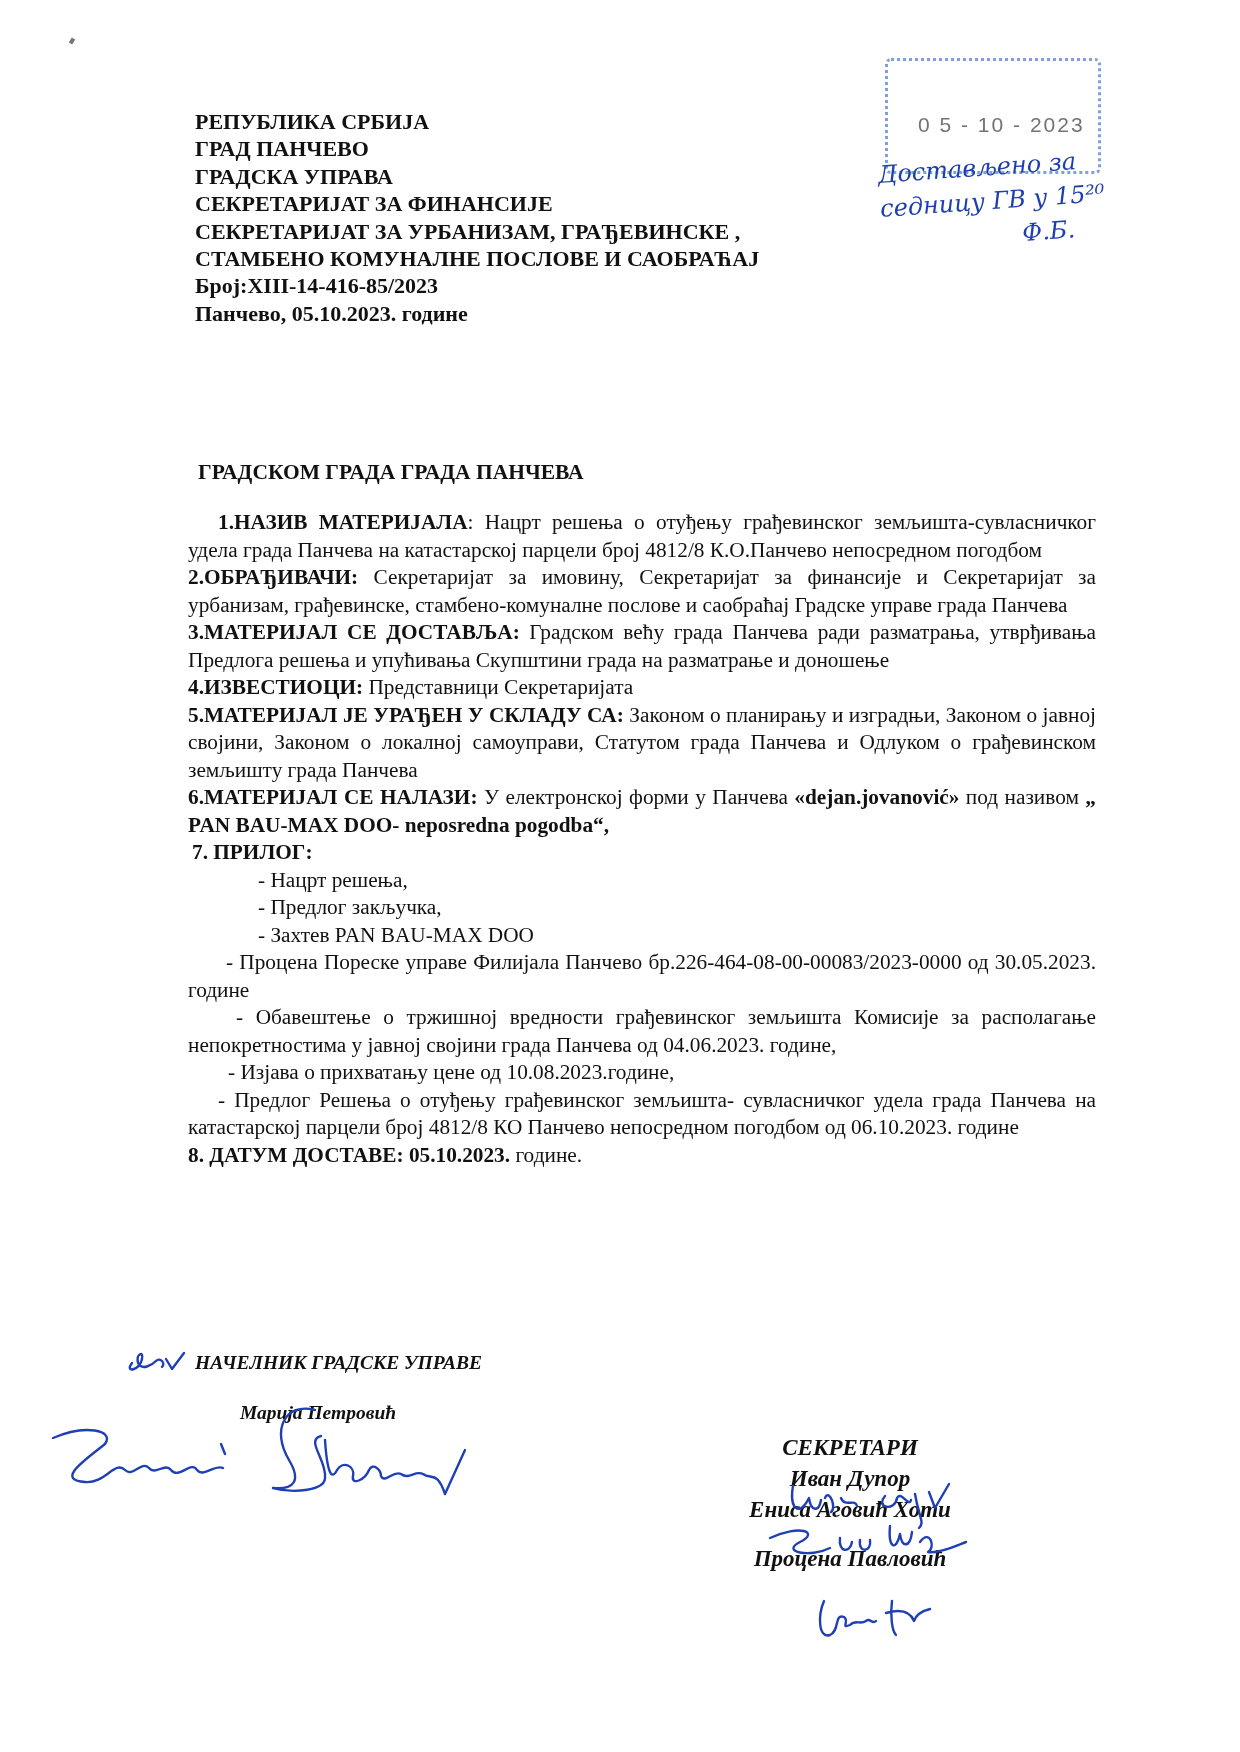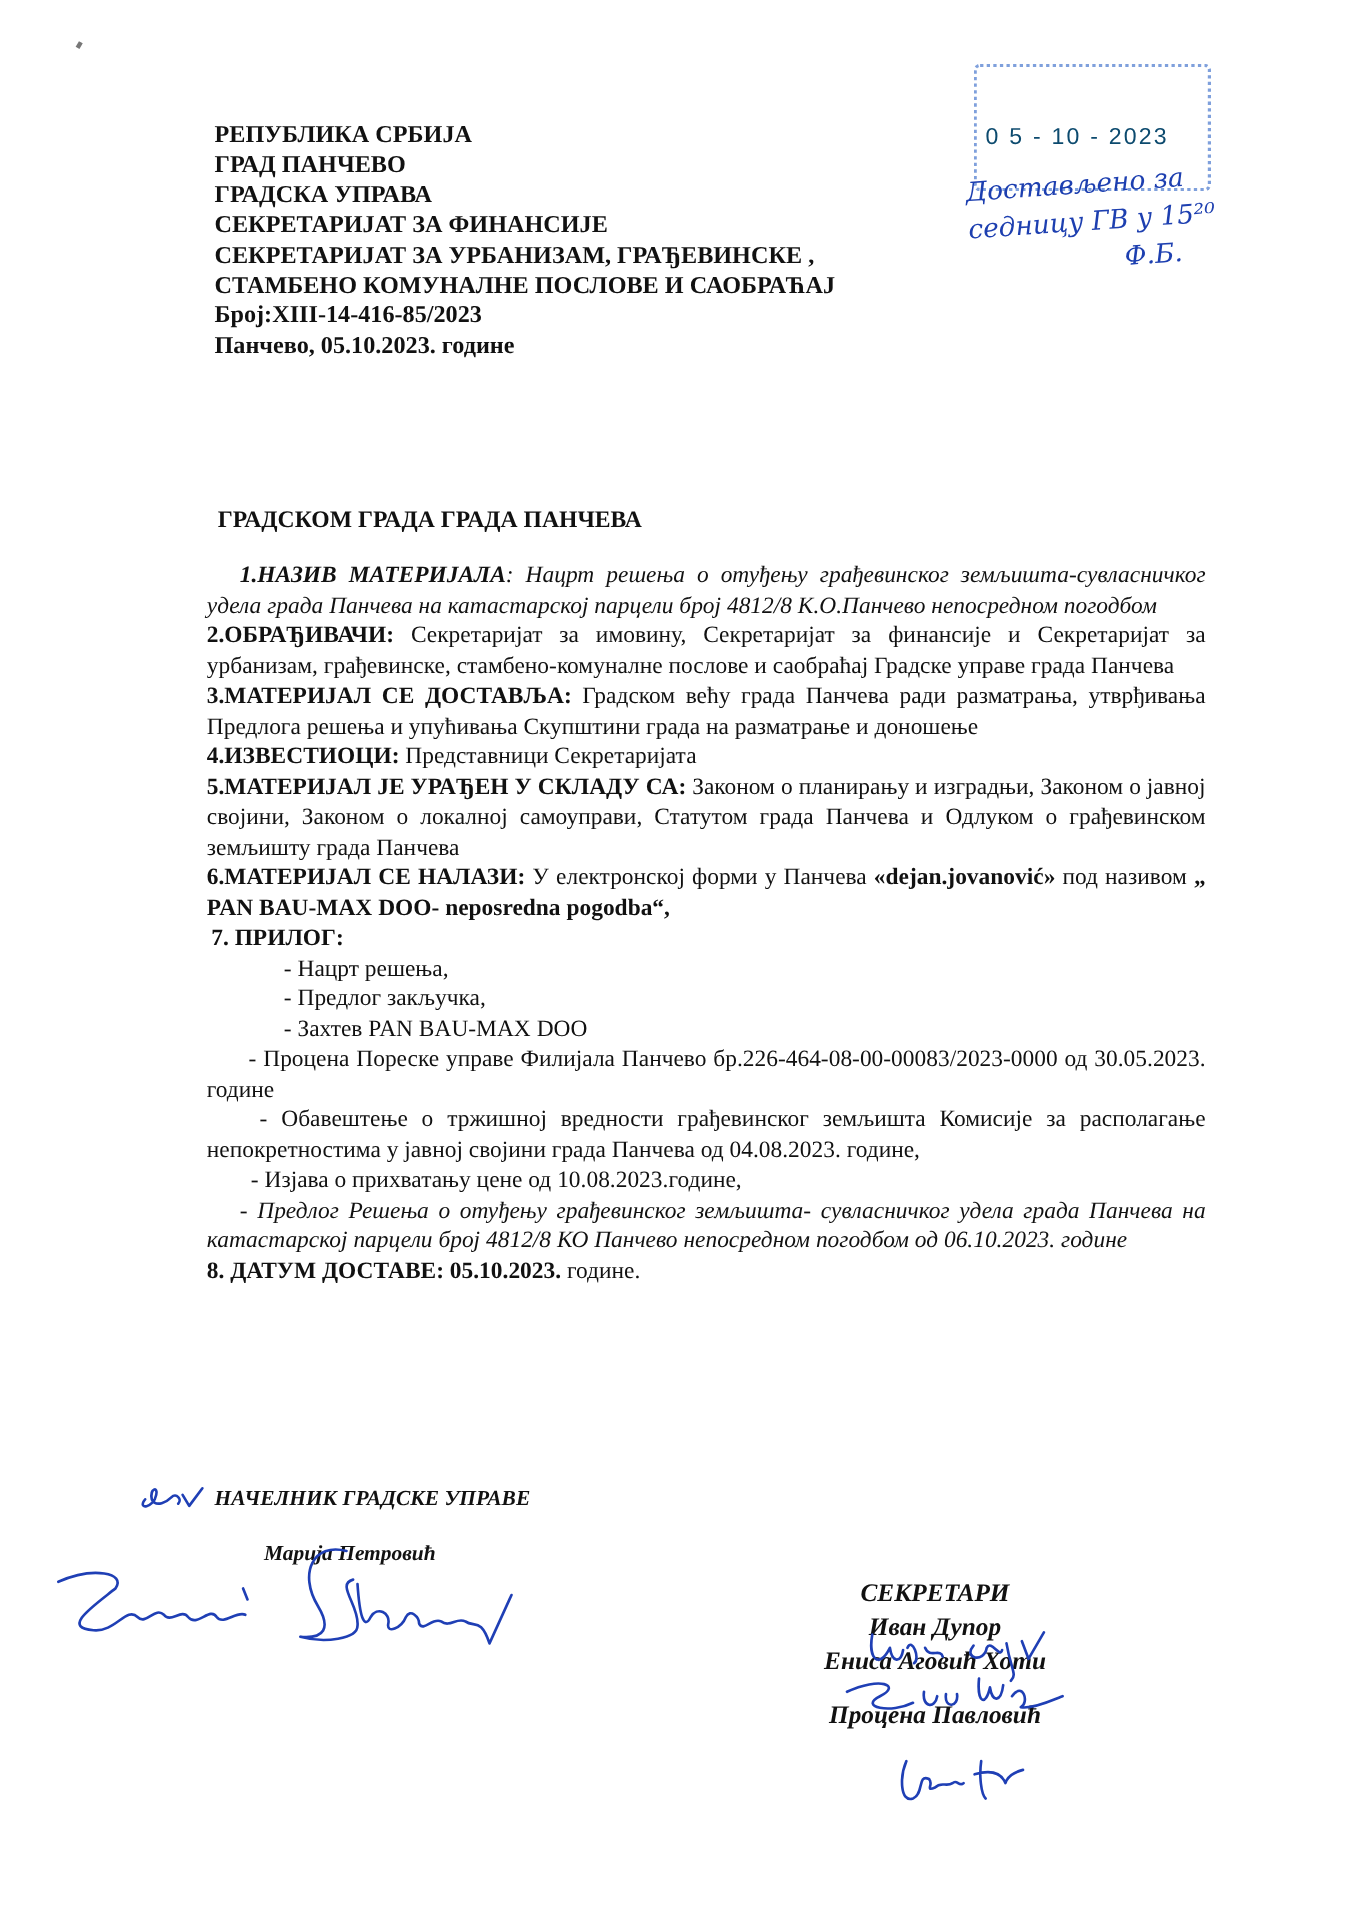--- a/index.html
+++ b/index.html
@@ -3,35 +3,35 @@
 <meta charset="utf-8">
 <style>
   html, body { margin: 0; padding: 0; background: #ffffff; }
   body { width: 1240px; height: 1752px; position: relative; overflow: hidden;
          font-family: "Liberation Serif", serif; color: #111; }
   .header { position: absolute; left: 195px; top: 108px; font-weight: bold;
             font-size: 22px; line-height: 27.4px; }
   .header div { white-space: nowrap; }
   .stamp { position: absolute; left: 885px; top: 58px; width: 210px; height: 110px;
            border: 3px dotted #7fa0dc; border-radius: 6px; }
-  .stamp-date { position: absolute; left: 896px; top: 113px; color: #0c4a6e;
+  .stamp-date { position: absolute; left: 918px; top: 113px; color: #737373;
                 font-family: "Liberation Sans", sans-serif; font-size: 21px; letter-spacing: 2px; }
   .stamp-note { position: absolute; left: 880px; top: 150px; color: #1d3fb0;
                 font-family: "DejaVu Serif", serif; font-style: italic; font-size: 24px;
                 line-height: 34px; transform: rotate(-4deg); }
   .addressee { position: absolute; left: 198px; top: 460px; font-weight: bold; font-size: 21.5px; }
   .body { position: absolute; left: 188px; top: 509px; width: 908px; font-size: 21.3px;
           line-height: 27.5px; text-align: justify; }
   .body p { margin: 0; }
   .body b { font-weight: bold; }
   .attach { padding-left: 70px; }
   .ind1 { text-indent: 38px; }
   .ind2 { text-indent: 48px; }
   .ind3 { text-indent: 40px; }
-  .ind4 { text-indent: 30px; font-style: italic; }
+  .ind4 { text-indent: 30px; }
   .chief { position: absolute; left: 195px; top: 1352px; font-style: italic; font-weight: bold; font-size: 19.5px; }
   .chief-name { position: absolute; left: 240px; top: 1402px; font-style: italic; font-weight: bold; font-size: 19.5px; }
   .secr { position: absolute; left: 740px; top: 1432px; font-style: italic; font-weight: bold;
           font-size: 23px; line-height: 31px; text-align: center; width: 220px; }
   .secr div { white-space: nowrap; }
   .secr .gap { height: 18px; }
   svg.sig { position: absolute; overflow: visible; }
   .sig path { fill: none; stroke: #1f3fb5; stroke-width: 2.4; stroke-linecap: round; stroke-linejoin: round; }
   .mark { position: absolute; left: 70px; top: 38px; width: 4px; height: 6px; background: #777; transform: rotate(30deg); }
 </style>
@@ -66,21 +66,21 @@
   <p><b>2.ОБРАЂИВАЧИ:</b><span> Секретаријат за имовину, Секретаријат за финансије и Секретаријат за урбанизам, грађевинске, стамбено-комуналне послове и саобраћај Градске управе града Панчева</span></p>
   <p><b>3.МАТЕРИЈАЛ СЕ ДОСТАВЉА:</b><span> Градском већу града Панчева ради разматрања, утврђивања Предлога решења и упућивања Скупштини града на разматрање и доношење</span></p>
   <p><b>4.ИЗВЕСТИОЦИ:</b><span> Представници Секретаријата</span></p>
   <p><b>5.МАТЕРИЈАЛ ЈЕ УРАЂЕН У СКЛАДУ СА:</b><span> Законом о планирању и изградњи, Законом о јавној својини, Законом о локалној самоуправи, Статутом града Панчева и Одлуком о грађевинском земљишту града Панчева</span></p>
   <p><b>6.МАТЕРИЈАЛ СЕ НАЛАЗИ:</b><span> У електронској форми у Панчева </span><b>«dejan.jovanović»</b><span> под називом </span><b>„ PAN BAU-MAX DOO- neposredna pogodba“,</b></p>
   <p style="padding-left:4px"><b>7. ПРИЛОГ:</b></p>
   <p class="attach">- Нацрт решења,</p>
   <p class="attach">- Предлог закључка,</p>
   <p class="attach">- Захтев  PAN BAU-MAX  DOO</p>
   <p class="ind1">- Процена Пореске управе Филијала Панчево бр.226-464-08-00-00083/2023-0000 од 30.05.2023. године</p>
-  <p class="ind2">- Обавештење о тржишној вредности грађевинског земљишта Комисије за располагање непокретностима у јавној својини града Панчева од 04.08.2023. године,</p>
+  <p class="ind2">- Обавештење о тржишној вредности грађевинског земљишта Комисије за располагање непокретностима у јавној својини града Панчева од 04.06.2023. године,</p>
   <p class="ind3">- Изјава о прихватању цене  од 10.08.2023.године,</p>
   <p class="ind4">- Предлог Решења о отуђењу грађевинског земљишта- сувласничког удела града Панчева на катастарској парцели број 4812/8 КО Панчево непосредном погодбом од 06.10.2023. године</p>
   <p><b>8. ДАТУМ ДОСТАВЕ: 05.10.2023.</b><span> године.</span></p>
 </div>
 
 <div class="chief">НАЧЕЛНИК ГРАДСКЕ УПРАВЕ</div>
 <div class="chief-name">Марија Петровић</div>
 
 <svg class="sig" style="left:122px;top:1345px" width="70" height="30">
   <path d="M10 18 C2 28 18 26 20 14 C22 6 14 8 16 18 C20 26 30 20 34 16 C38 12 44 18 40 22 M44 14 L50 24 L62 8"></path>

